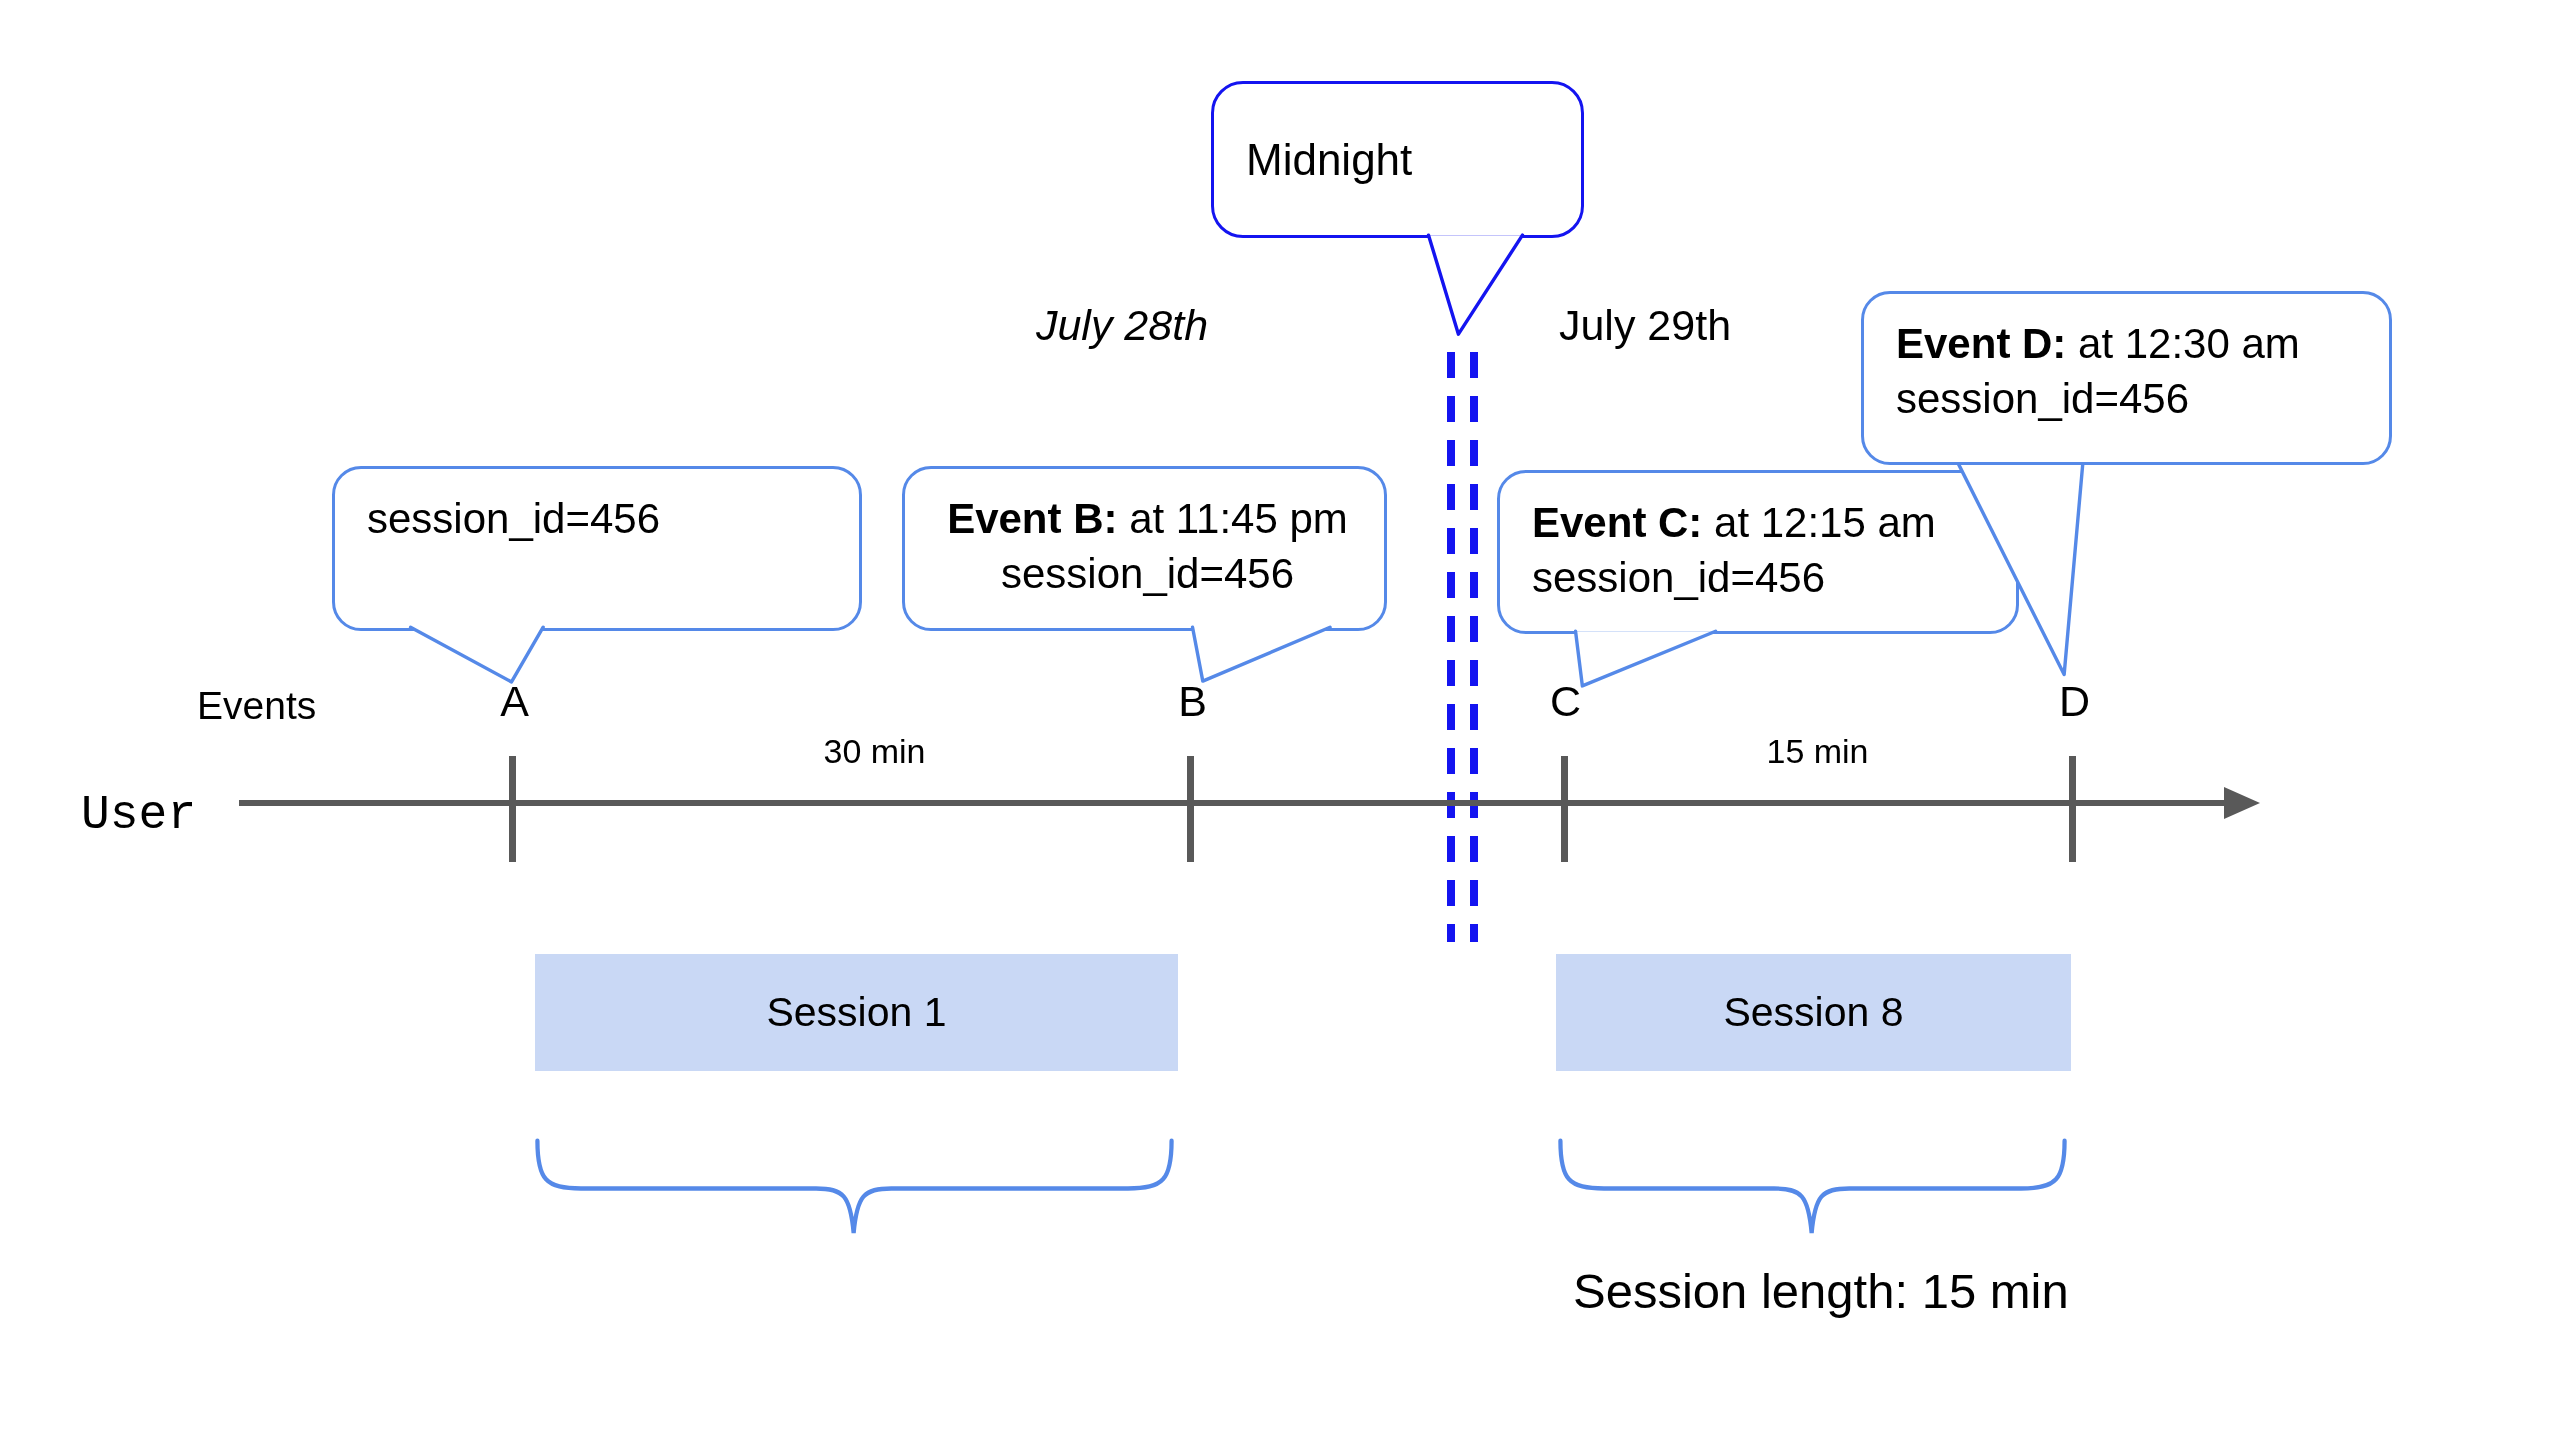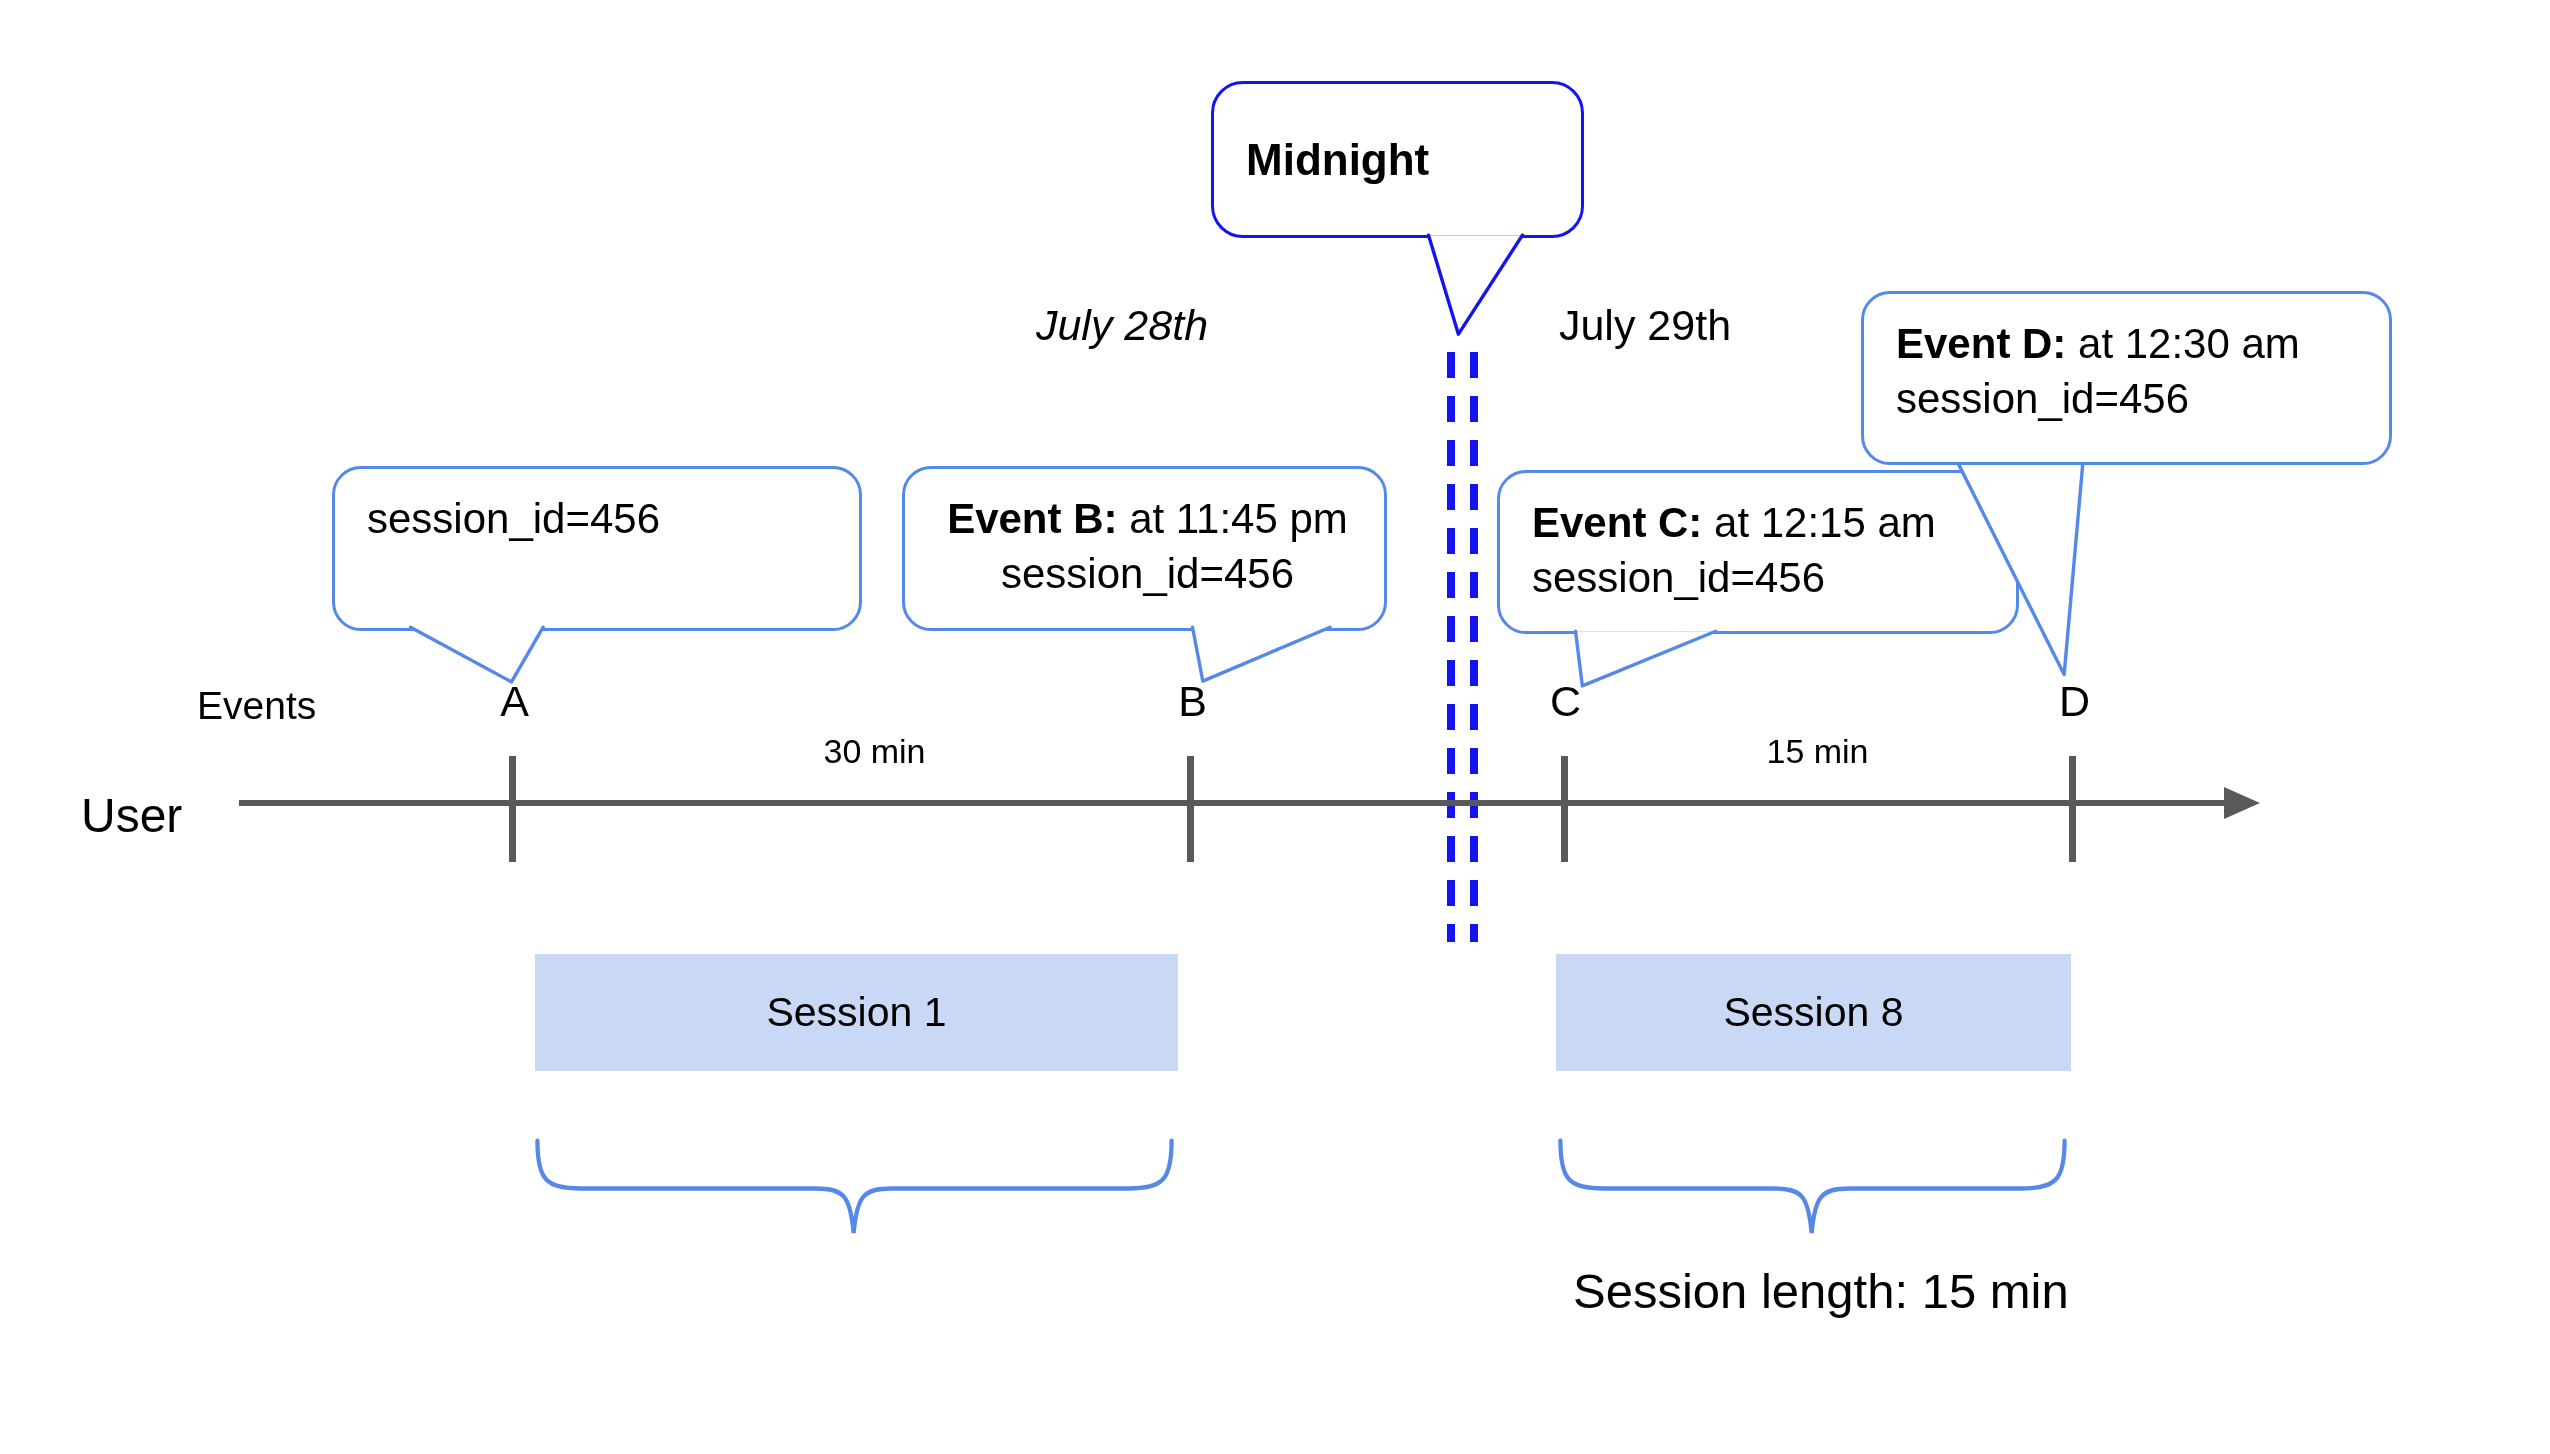--- a/index.html
+++ b/index.html
@@ -10,21 +10,21 @@
   
   .callout{
     position:absolute;background:#fff;border:3.4px solid var(--blue-light);
     border-radius:29px;box-sizing:border-box;
     font-size:42px;line-height:55px;padding:22px 26px 4px 32px;white-space:nowrap;
   }
   .callout b{font-weight:bold;}
   .midnight{
     position:absolute;background:#fff;border:3.4px solid var(--blue-strong);
     border-radius:32px;box-sizing:border-box;display:flex;align-items:center;
-    font-size:44px;font-weight:bold;padding-left:32px;
+    font-size:44px;font-weight:normal;padding-left:32px;
   }
   .tail{position:absolute;overflow:visible;}
   .tail path{fill:#ffffff;stroke-linejoin:round;stroke-linecap:round;}
   .tail.light path{stroke:var(--blue-light);stroke-width:4px;}
   .tail.strong path{stroke:var(--blue-strong);stroke-width:4px;}
   
   .date-label{position:absolute;font-size:43px;width:308px;text-align:center;}
   
   .dash-line{
     position:absolute;width:7.7px;height:590px;top:352px;
@@ -34,21 +34,21 @@
   .axis-line{position:absolute;left:239px;top:800px;width:1991px;height:6px;background:var(--axis-gray);}
   .axis-arrowhead{
     position:absolute;left:2224px;top:787px;width:0;height:0;
     border-top:16px solid transparent;border-bottom:16px solid transparent;
     border-left:36px solid var(--axis-gray);
   }
   .tick{position:absolute;top:756px;width:6.8px;height:106px;background:var(--axis-gray);}
   .evt-letter{position:absolute;top:677px;width:77px;text-align:center;font-size:43px;}
   .gap-label{position:absolute;top:732px;width:171px;text-align:center;font-size:34px;}
   .events-label{position:absolute;left:197px;top:684px;font-size:39px;}
-  .user-label{position:absolute;left:81px;top:788px;font-size:48px;}
+  .user-label{position:absolute;left:81px;top:788px;font-size:48px;font-family:Liberation Mono, monospace;}
   
   .session-box{
     position:absolute;top:954px;height:117px;background:var(--session-fill);
     display:flex;align-items:center;justify-content:center;font-size:41px;
   }
   .brace{position:absolute;overflow:visible;}
   .brace path{fill:none;stroke:var(--blue-light);stroke-width:5px;stroke-linecap:round;}
   .length-label{position:absolute;top:1263px;font-size:49px;}
 </style>
 </head>

